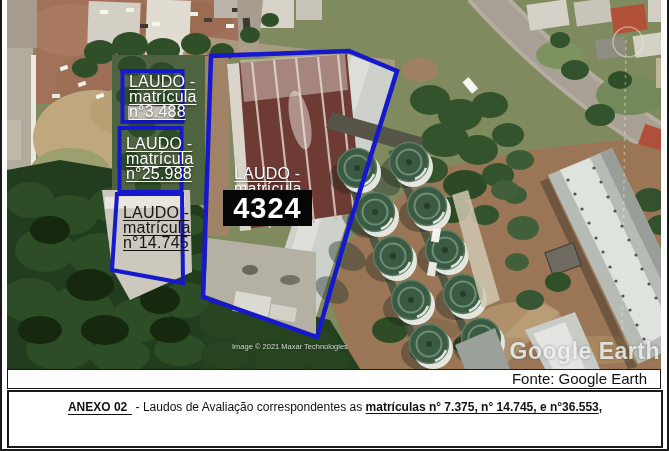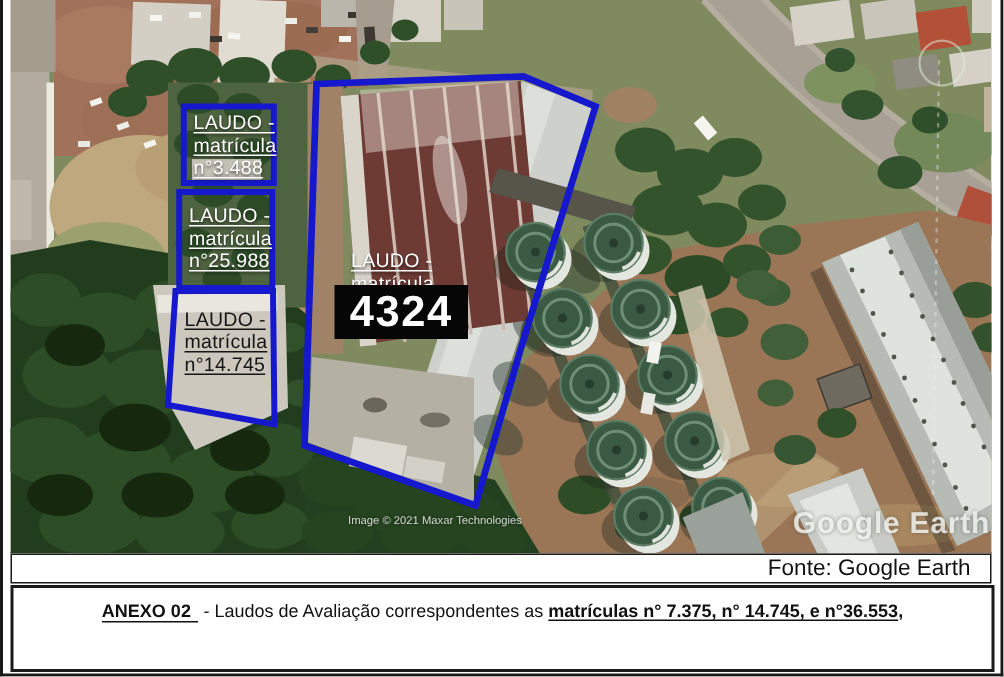--- a/index.html
+++ b/index.html
@@ -4,32 +4,32 @@
 <style>
   html,body{margin:0;padding:0;background:#fff;}
   #page{position:relative;width:669px;height:451px;background:#fff;overflow:hidden;
         border-left:2px solid #1a1a1a;border-right:2px solid #1a1a1a;border-bottom:2px solid #1a1a1a;
         box-sizing:border-box;font-family:"Liberation Sans",sans-serif;}
   .abs{position:absolute;}
   
   #figure{left:5px;top:0;width:654px;height:369px;border-bottom:1px solid #222;box-sizing:border-box;}
   #figure svg{display:block;}
   
-  .map-label{font-size:13px;line-height:15px;color:#fff;letter-spacing:0.2px;
+  .map-label{font-size:16px;line-height:15px;color:#fff;letter-spacing:0.2px;
              text-shadow:0 1px 2px rgba(0,0,0,.6);white-space:nowrap;}
   .map-label span{display:block;text-decoration:underline;text-underline-offset:2px;}
   .map-label.dark{color:#151515;text-shadow:none;}
   #box4324{left:221px;top:190px;width:89px;height:36px;background:#060606;
            display:flex;align-items:center;justify-content:center;z-index:5;}
   #box4324 span{color:#fff;font-weight:bold;font-size:29px;letter-spacing:1px;line-height:36px;}
   #lbl-main{left:232px;top:166px;z-index:4;}
   #lbl1{left:127px;top:74px;}
   #lbl2{left:124px;top:136px;}
   #lbl3{left:121px;top:205px;}
-  #watermark{left:480px;top:338px;width:178px;text-align:right;font-size:20px;font-weight:bold;
+  #watermark{left:480px;top:338px;width:178px;text-align:right;font-size:23px;font-weight:bold;
              color:#eef0ee;opacity:.85;letter-spacing:.5px;text-shadow:0 0 3px rgba(70,70,70,.6);}
   #copyright{left:230px;top:342px;width:170px;font-size:7.5px;
              color:rgba(255,255,255,.8);text-shadow:0 0 2px rgba(0,0,0,.55);}
   
   #caption{left:5px;top:369px;width:654px;height:20px;border:1px solid #1a1a1a;box-sizing:border-box;
            background:#fff;text-align:right;font-size:15px;line-height:17px;padding-right:13px;color:#111;}
   
   #anexo{left:5px;top:390px;width:656px;height:58px;border:2px solid #1a1a1a;box-sizing:border-box;
          background:#fff;text-align:center;color:#111;font-size:12px;}
   #anexo .line1{margin-top:8px;white-space:nowrap;}

